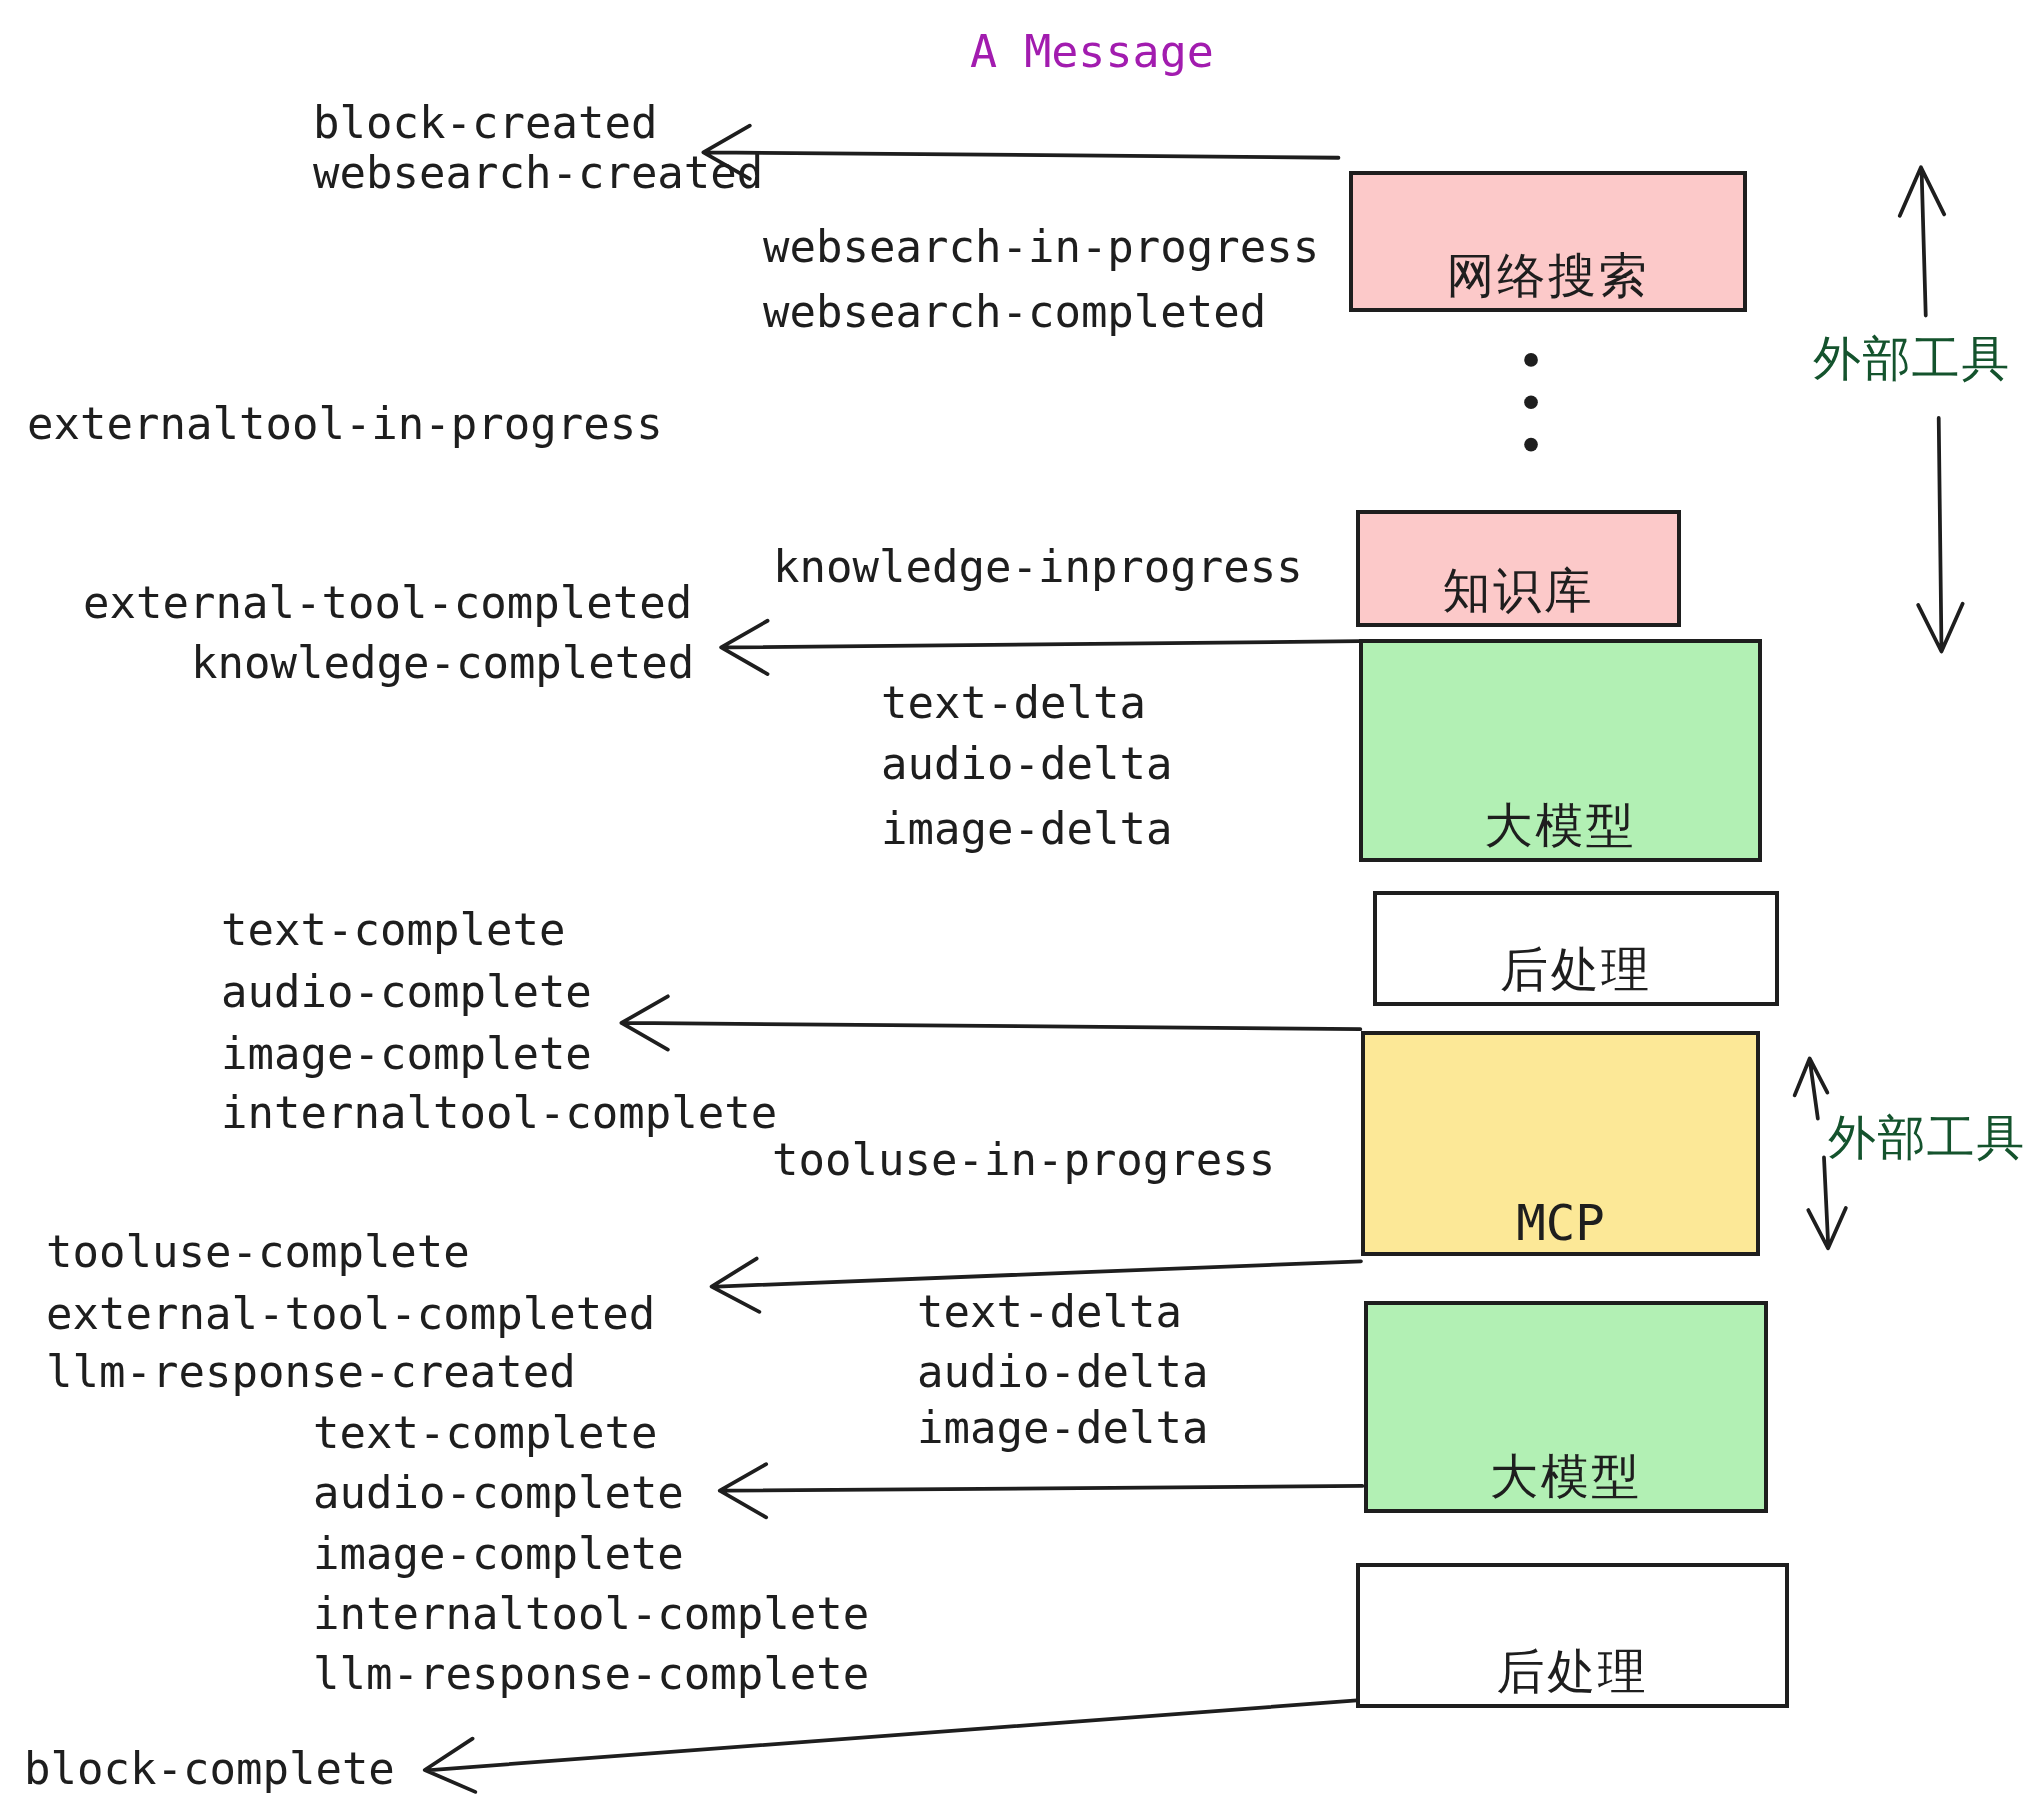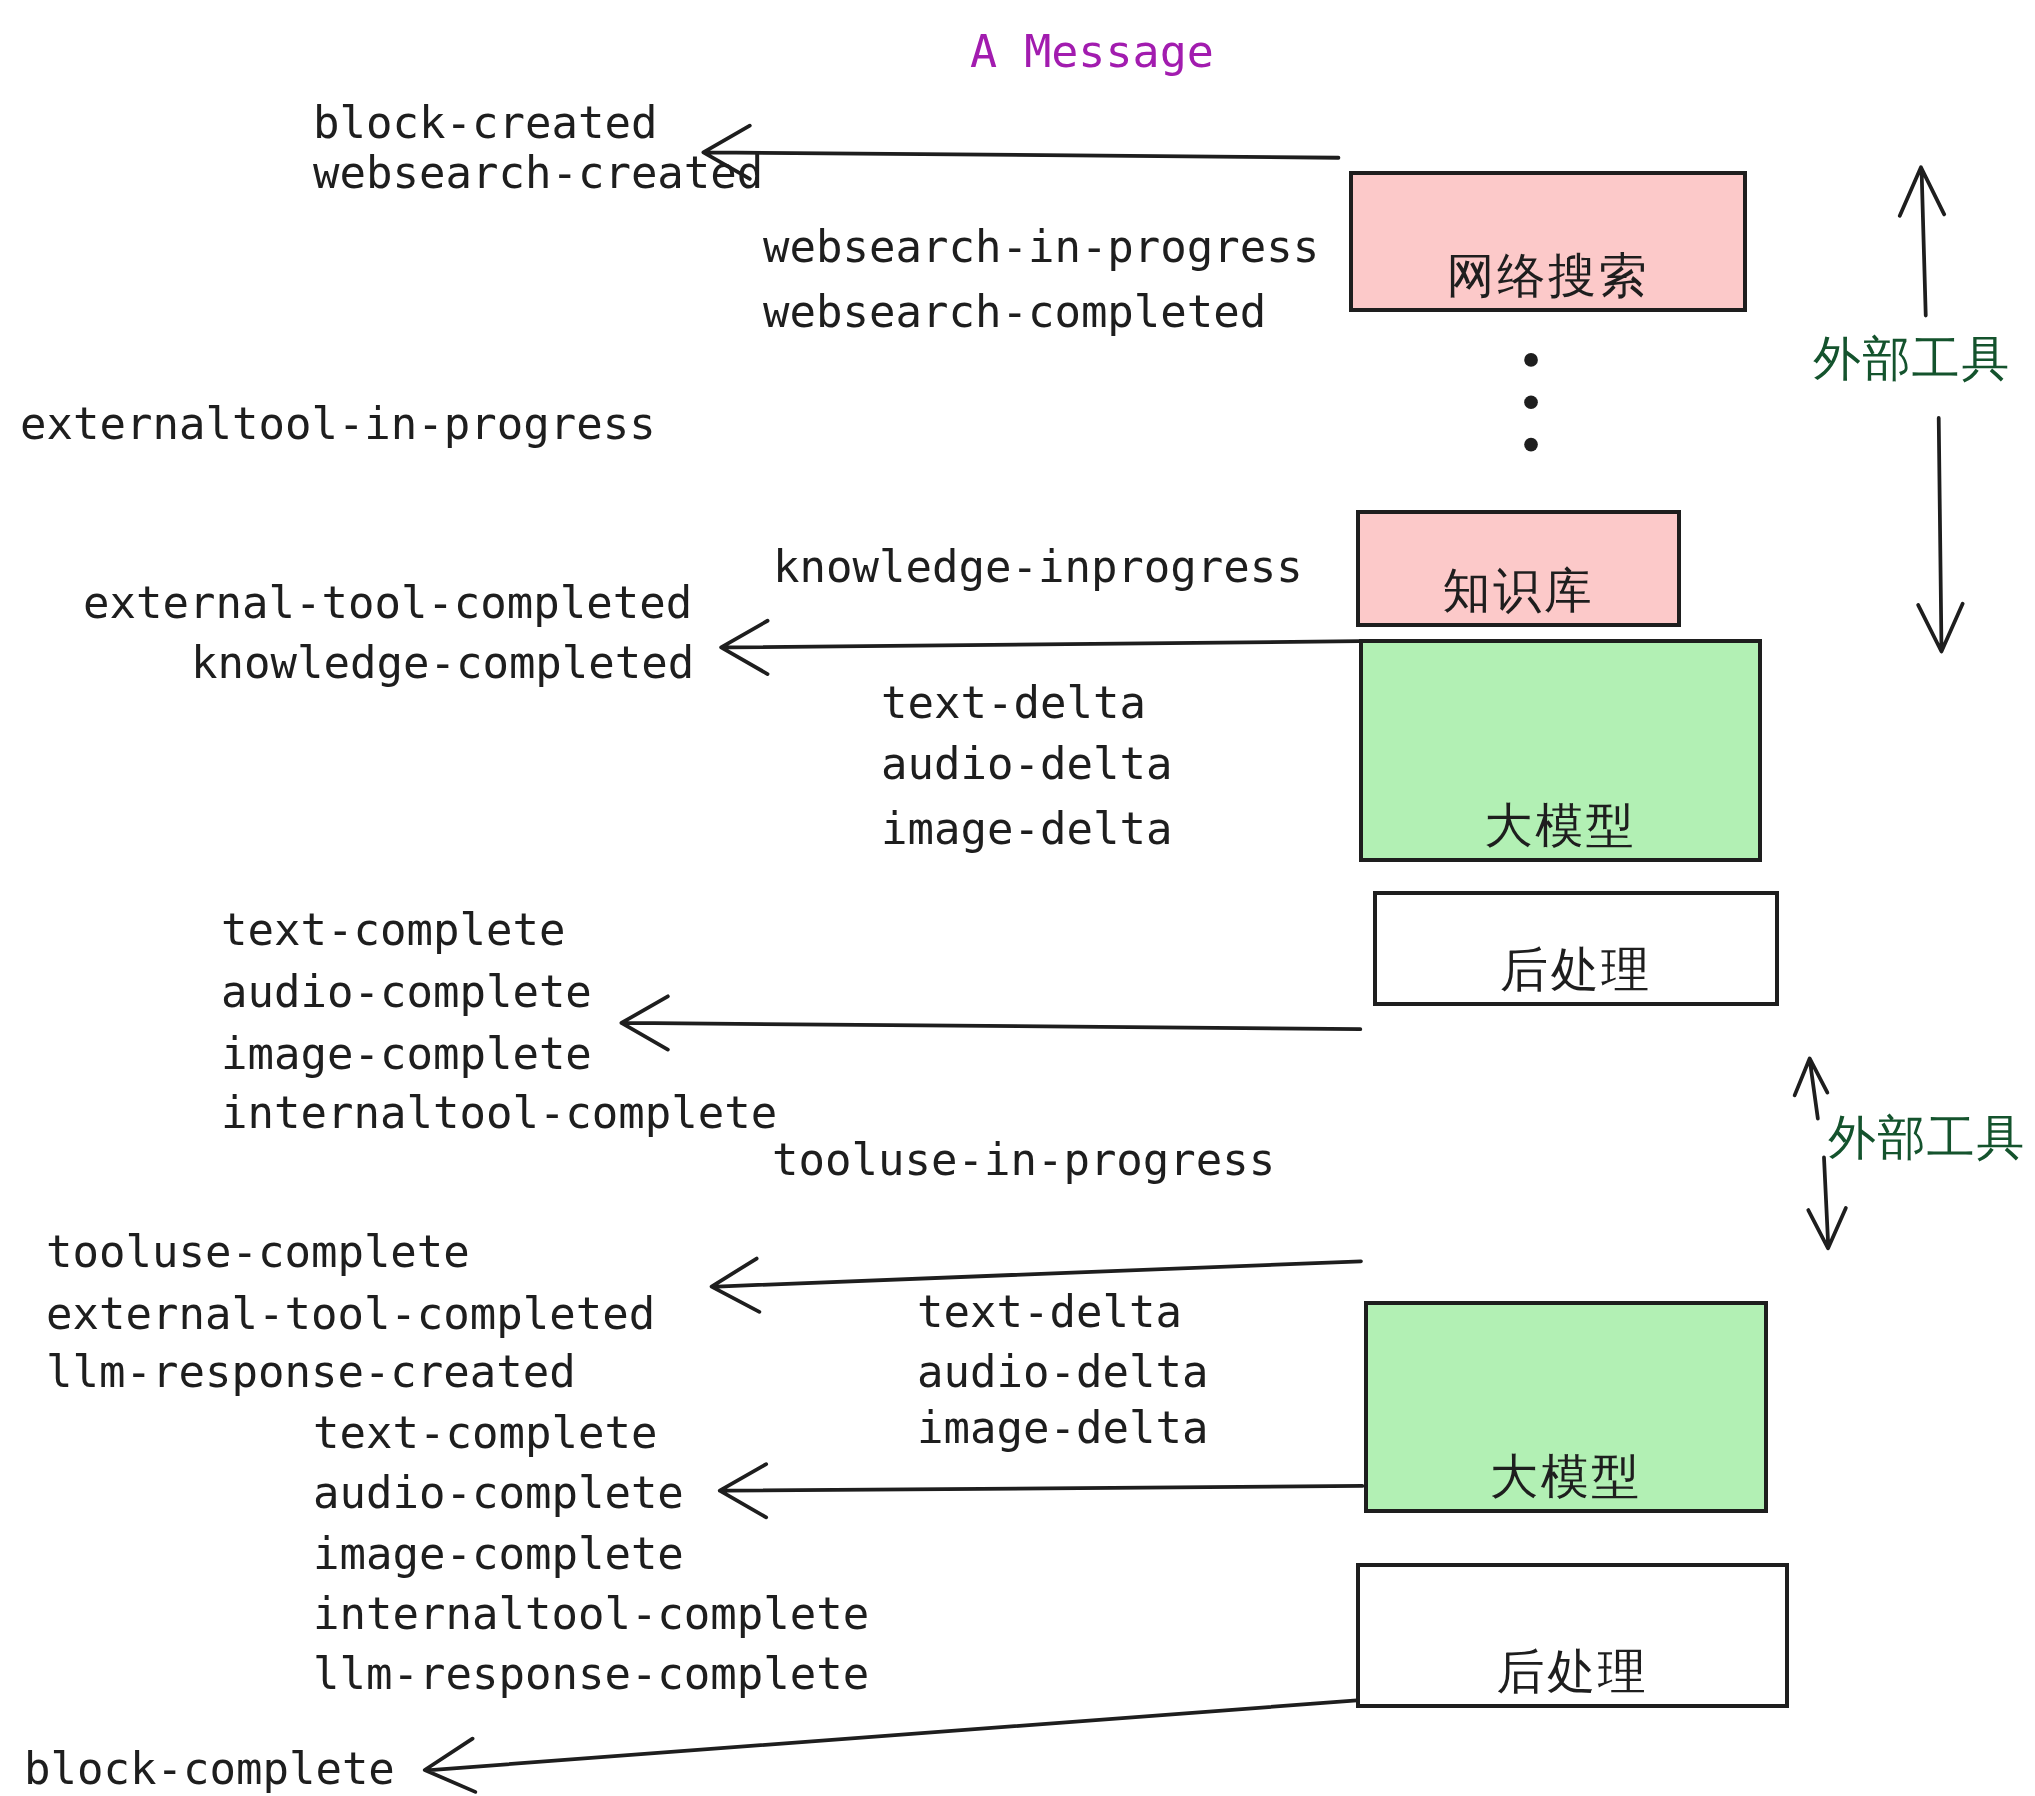--- a/index.html
+++ b/index.html
@@ -91,21 +91,21 @@
       <circle class="dot" cx="2242" cy="651" r="10"></circle>
     </g>
   </svg>
 
   <div class="title" style="left:970px; top:51px">A Message</div>
 
   <div class="ev" style="left:313px;  top:122px">block-created</div>
   <div class="ev" style="left:313px;  top:172px">websearch-created</div>
   <div class="ev" style="left:763px; top:246px">websearch-in-progress</div>
   <div class="ev" style="left:763px; top:311px">websearch-completed</div>
-  <div class="ev" style="left:20px;   top:423px">externaltool-in-progress</div>
+  <div class="ev" style="left:27px;   top:423px">externaltool-in-progress</div>
   <div class="ev" style="left:773px; top:566px">knowledge-inprogress</div>
   <div class="ev" style="left:83px;  top:602px">external-tool-completed</div>
   <div class="ev" style="left:191px;  top:662px">knowledge-completed</div>
   <div class="ev" style="left:881px; top:702px">text-delta</div>
   <div class="ev" style="left:881px; top:763px">audio-delta</div>
   <div class="ev" style="left:881px; top:828px">image-delta</div>
   <div class="ev" style="left:221px;  top:929px">text-complete</div>
   <div class="ev" style="left:221px;  top:991px">audio-complete</div>
   <div class="ev" style="left:221px;  top:1053px">image-complete</div>
   <div class="ev" style="left:221px;  top:1112px">internaltool-complete</div>
@@ -128,20 +128,23 @@
   </div>
   <div class="box pink" style="left:1356px; top:510px;  width:325px; height:117px">
     <span>知识库</span>
   </div>
   <div class="box green" style="left:1359px; top:639px;  width:403px; height:223px">
     <span>大模型</span>
   </div>
   <div class="box white" style="left:1373px; top:891px; width:406px; height:115px">
     <span>后处理</span>
   </div>
+  <div class="box yellow" style="left:1361px; top:1031px; width:399px; height:225px">
+    <span class="mono">MCP</span>
+  </div>
   <div class="box green" style="left:1364px; top:1301px; width:404px; height:212px">
     <span>大模型</span>
   </div>
   <div class="box white" style="left:1356px; top:1563px; width:433px; height:145px">
     <span>后处理</span>
   </div>
 
   <div class="ann" style="left:1813px; top:359px">外部工具</div>
   <div class="ann" style="left:1828px; top:1138px">外部工具</div>
 

